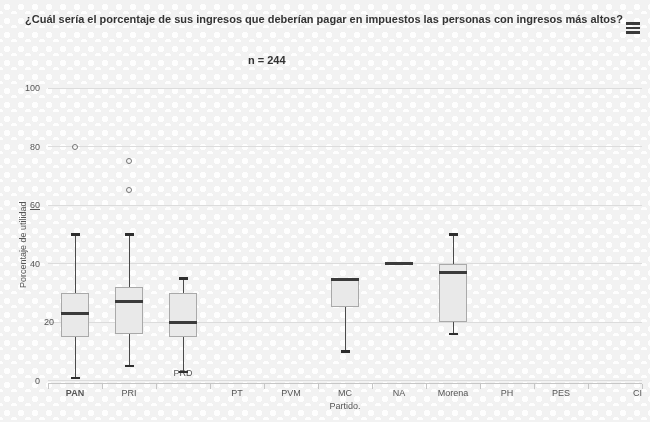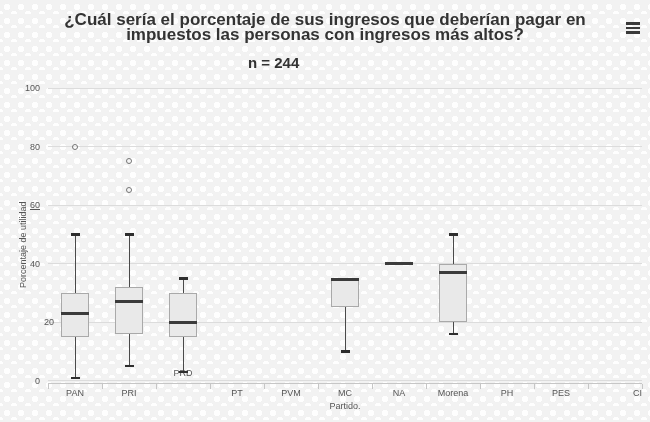--- a/index.html
+++ b/index.html
@@ -7,25 +7,25 @@
   #chart{
     position:relative;width:650px;height:422px;overflow:hidden;
     background-color:#f2f2f2;
     background-image:
       radial-gradient(circle 5px at 7px 7px, rgba(255,255,255,.9) 60%, rgba(0,0,0,.035) 61%, rgba(0,0,0,0) 72%),
       radial-gradient(circle 5px at 0px 14px, rgba(255,255,255,.9) 60%, rgba(0,0,0,.035) 61%, rgba(0,0,0,0) 72%),
       radial-gradient(circle 5px at 14px 14px, rgba(255,255,255,.9) 60%, rgba(0,0,0,.035) 61%, rgba(0,0,0,0) 72%);
     background-size:14px 14px;
   }
   .title{
-    position:absolute;left:25px;top:12px;width:600px;text-align:center;
-    font-size:17px;font-weight:bold;color:#333;line-height:15px;
+    position:absolute;left:25px;top:12px;width:600px;text-align:left;
+    font-size:11px;font-weight:bold;color:#333;line-height:15px;
   }
   .subtitle{position:absolute;left:248px;top:54px;text-align:left;color:#333;}
-  .subtitle .n{font-size:15px;font-weight:bold;margin:0 0 3px 0;}
+  .subtitle .n{font-size:11px;font-weight:bold;margin:0 0 3px 0;}
   .subtitle .src{font-size:9px;font-weight:normal;color:#444;}
   .menu-btn{
     position:absolute;right:6px;top:19px;width:22px;height:18px;cursor:pointer;
     display:flex;flex-direction:column;justify-content:center;gap:2px;align-items:center;
     background:transparent;border:none;padding:0;
   }
   .menu-btn span{display:block;width:14px;height:2.5px;background:#3a3a3a;}
   .gridline{position:absolute;height:1px;background:#dcdcdc;}
   .axis-line{position:absolute;height:1px;background:#c6c6c6;}
   .xtick{position:absolute;width:1px;height:5px;background:#c6c6c6;}
@@ -80,21 +80,21 @@
       <div class="xtick" style="left: 156px; top: 384px;"></div>
       <div class="xtick" style="left: 210px; top: 384px;"></div>
       <div class="xtick" style="left: 264px; top: 384px;"></div>
       <div class="xtick" style="left: 318px; top: 384px;"></div>
       <div class="xtick" style="left: 372px; top: 384px;"></div>
       <div class="xtick" style="left: 426px; top: 384px;"></div>
       <div class="xtick" style="left: 480px; top: 384px;"></div>
       <div class="xtick" style="left: 534px; top: 384px;"></div>
       <div class="xtick" style="left: 588px; top: 384px;"></div>
       <div class="xtick" style="left: 642px; top: 384px;"></div>
-      <div class="xlab" style="left: 48px; top: 388px;">PAN</div>
+      <div class="xlab" style="left: 48px; top: 388px; font-weight: bold;">PAN</div>
       <div class="xlab" style="left: 102px; top: 388px;">PRI</div>
       <div class="xlab" style="left: 156px; top: 368px;">PRD</div>
       <div class="xlab" style="left: 210px; top: 388px;">PT</div>
       <div class="xlab" style="left: 264px; top: 388px;">PVM</div>
       <div class="xlab" style="left: 318px; top: 388px;">MC</div>
       <div class="xlab" style="left: 372px; top: 388px;">NA</div>
       <div class="xlab" style="left: 426px; top: 388px;">Morena</div>
       <div class="xlab" style="left: 480px; top: 388px;">PH</div>
       <div class="xlab" style="left: 534px; top: 388px;">PES</div>
       <div class="xlab" style="left: 588px; top: 388px; text-align: right;">CI</div>

